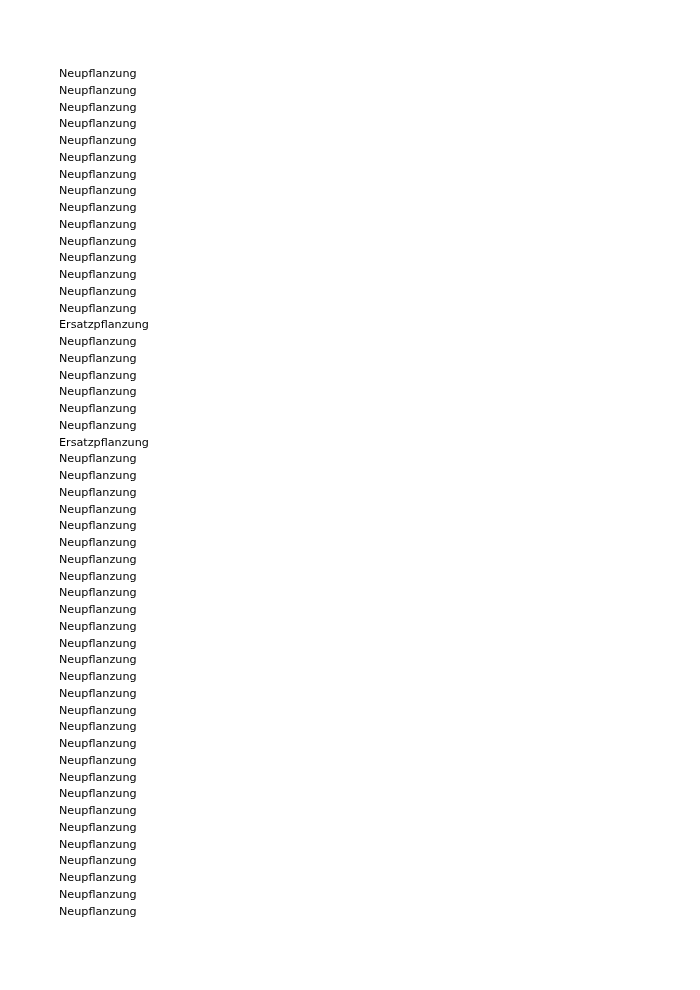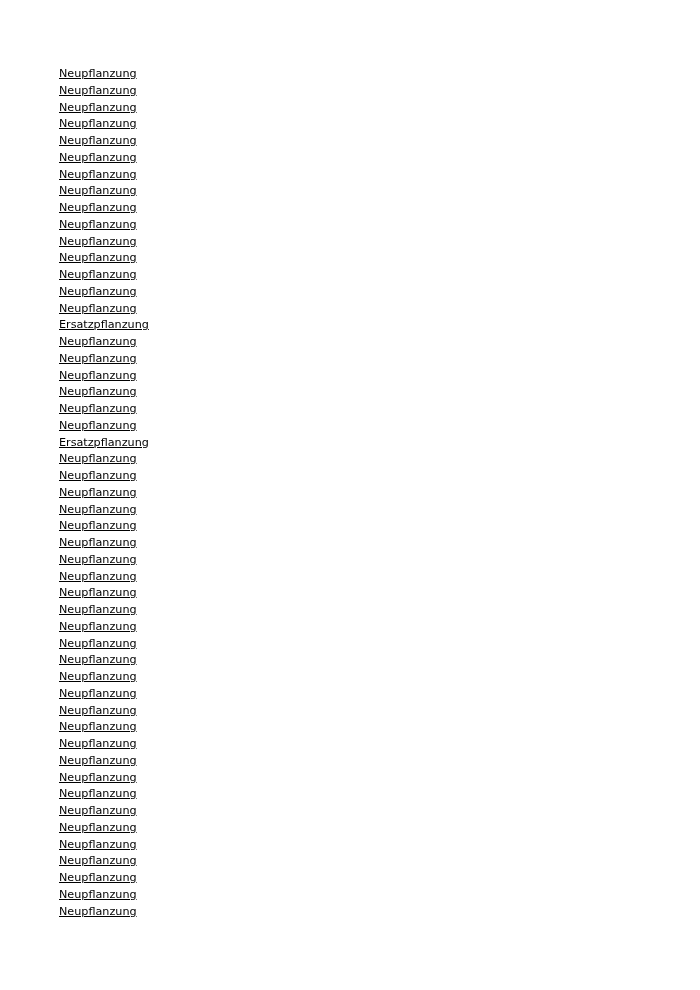--- a/index.html
+++ b/index.html
@@ -27,21 +27,20 @@
     position: absolute;
     left: 59px;
     top: 66px;
     width: 300px;
   }
   .entry {
     font-size: 11.2px;
     line-height: 16.75px;
     white-space: nowrap;
     color: #000000;
-    text-decoration: underline;
   }
 </style>
 </head>
 <body>
 
 <div class="page">
   <div class="entry-list">
       <div class="entry">Neupflanzung</div>
       <div class="entry">Neupflanzung</div>
       <div class="entry">Neupflanzung</div>

